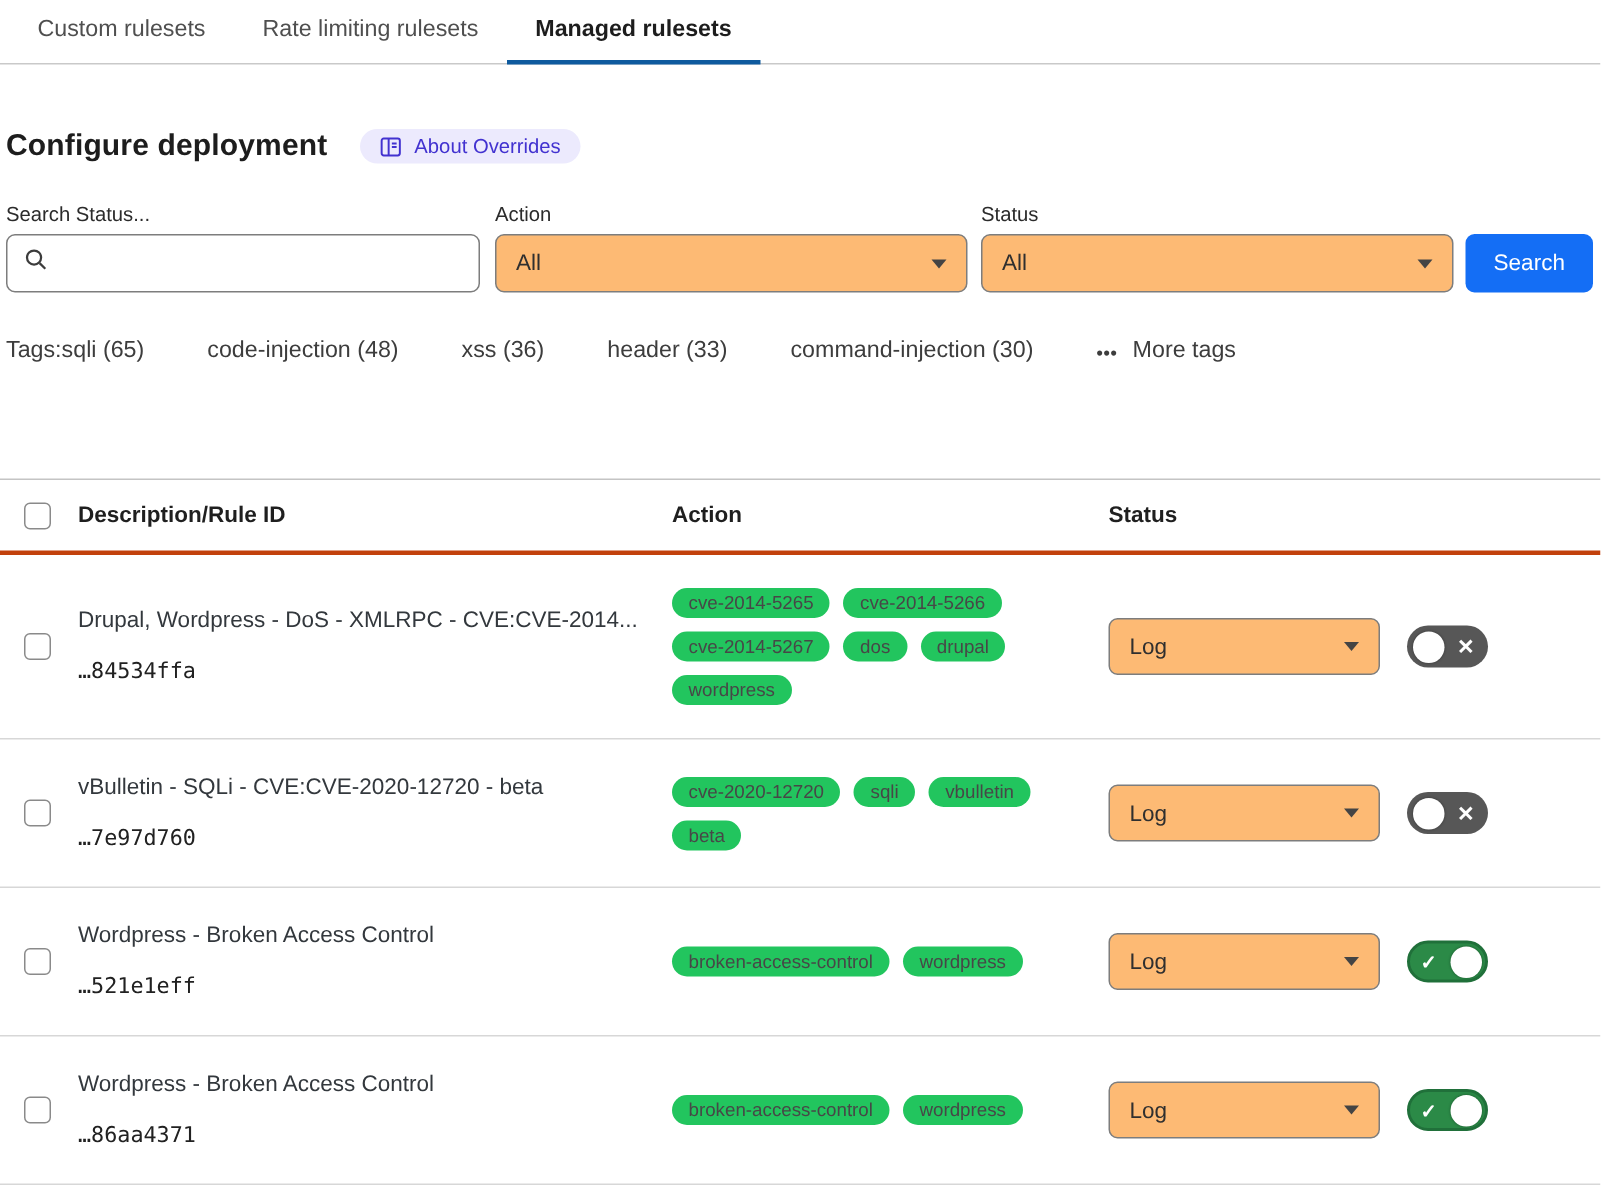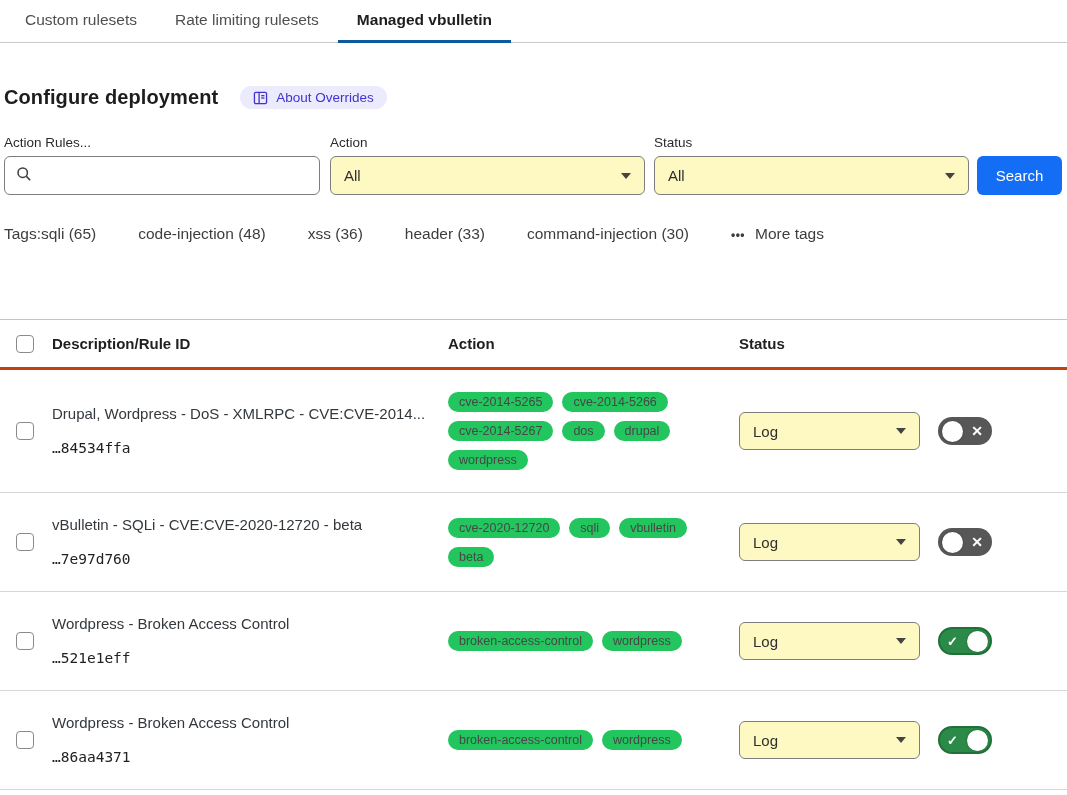--- a/index.html
+++ b/index.html
@@ -19,21 +19,21 @@
     border-radius: 13px; padding: 4px 13px; font-size: 13.5px; text-decoration: none; cursor: pointer; }
   .about-pill svg { display: block; }
 
   
   .filters { display: flex; align-items: flex-end; margin: 26px 0 0 4px; }
   .field label { display: block; font-size: 13.5px; color: #2b2b2b; margin-bottom: 6px; }
   .input-wrap { display: flex; align-items: center; width: 316px; height: 39px; border: 1px solid #7d7d7d;
     border-radius: 6px; background: #fff; padding: 0 11px; gap: 8px; }
   .input-wrap input { border: none; outline: none; flex: 1; font-size: 15px; font-family: inherit; background: transparent; }
   .select { display: flex; align-items: center; justify-content: space-between; height: 39px;
-    border: 1px solid #7d7d7d; border-radius: 6px; background: #fef9c3; padding: 0 13px; font-size: 15px;
+    border: 1px solid #7d7d7d; border-radius: 6px; background: #fdba74; padding: 0 13px; font-size: 15px;
     color: #2f2f2f; cursor: pointer; }
   .caret { width: 0; height: 0; border-left: 5px solid transparent; border-right: 5px solid transparent;
     border-top: 6px solid #444; }
   .action-field { margin-left: 10px; }
   .action-field .select, .status-field .select { width: 315px; }
   .status-field { margin-left: 9px; }
   .search-btn { margin-left: 8px; width: 85px; height: 39px; background: #146ef5; color: #fff; border: none;
     border-radius: 6px; font-size: 15px; font-family: inherit; cursor: pointer; }
 
   
@@ -67,42 +67,42 @@
   .knob { width: 21px; height: 21px; border-radius: 50%; background: #fff; box-shadow: 0 0 2px rgba(0,0,0,.4); }
   .mark { color: #fff; font-size: 14px; font-weight: bold; line-height: 1; padding: 0 5px; }
   .toggle.on .mark { font-size: 13px; }
 </style>
 </head>
 <body>
 
 <nav class="tabbar">
   <div class="tab">Custom rulesets</div>
   <div class="tab">Rate limiting rulesets</div>
-  <div class="tab active">Managed vbulletin</div>
+  <div class="tab active">Managed rulesets</div>
 </nav>
 
 <main>
   <div class="heading-row">
     <h1 class="page-title">Configure deployment</h1>
     <a class="about-pill">
       <span>
         <svg width="15" height="14" viewBox="0 0 16 15" fill="none" stroke="#4232d0" stroke-width="1.4">
           <rect x="1.5" y="1.5" width="13" height="12" rx="1.5"></rect>
           <line x1="6.5" y1="1.5" x2="6.5" y2="13.5"></line>
           <line x1="8.8" y1="5" x2="12.2" y2="5"></line>
           <line x1="8.8" y1="7.5" x2="12.2" y2="7.5"></line>
         </svg>
       </span>
       <span>About Overrides</span>
     </a>
   </div>
 
   <div class="filters">
     <div class="field search-field">
-      <label>Action Rules...</label>
+      <label>Search Status...</label>
       <div class="input-wrap">
         <span>
           <svg width="16" height="16" viewBox="0 0 16 16" fill="none" stroke="#3c3c3c" stroke-width="1.5">
             <circle cx="6.7" cy="6.7" r="4.7"></circle>
             <line x1="10.4" y1="10.4" x2="14.2" y2="14.2"></line>
           </svg>
         </span>
         <input type="text" value="" style="">
       </div>
     </div>

